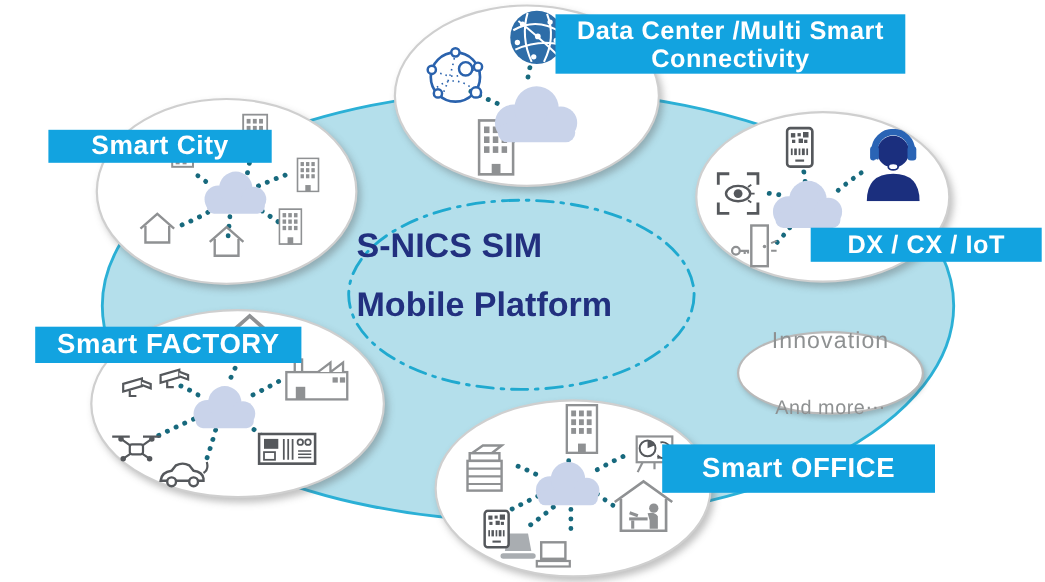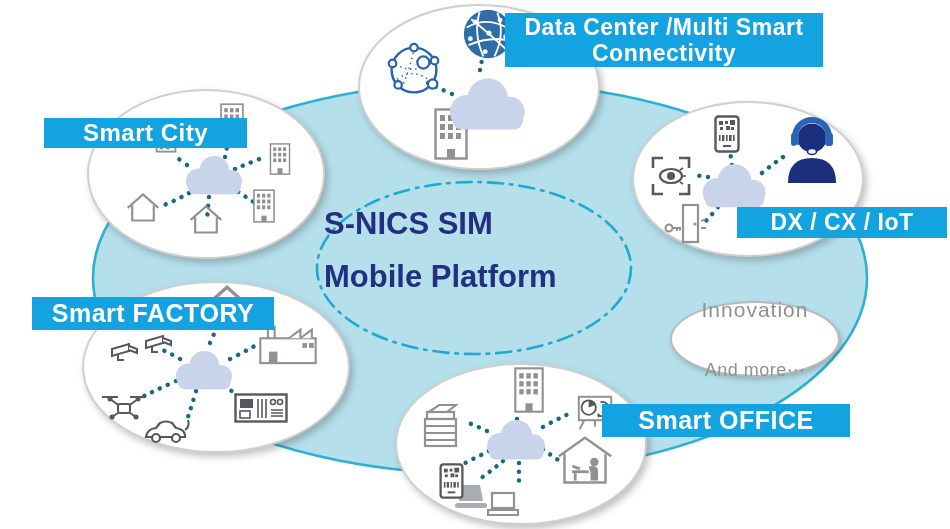--- a/index.html
+++ b/index.html
@@ -12,21 +12,21 @@
   .dots path{fill:none;stroke:#17697d;stroke-width:4.4;stroke-linecap:round;
              stroke-dasharray:0.1 8.6;}
   .bar{position:absolute;background:#12a3e0;color:#fff;font-weight:bold;z-index:5;
        display:flex;align-items:center;justify-content:center;text-align:center;
        letter-spacing:.5px;}
   #bar-smart-city{left:0;top:118;width:203px;height:30px;font-size:24px;top:118px;margin-left:44px;}
   #bar-data-center{left:505px;top:13px;width:318px;height:54px;font-size:23px;
        flex-direction:column;line-height:26px;}
   #bar-dx{left:737px;top:207px;width:210px;height:31px;font-size:23px;}
   #bar-factory{left:3px;top:297px;width:242px;height:33px;font-size:25px;margin-left:29px;}
-  #bar-office{left:602px;top:404px;width:248px;height:33px;font-size:25px;}
+  #bar-office{left:602px;top:404px;width:248px;height:44px;font-size:25px;}
   #platform-text{position:absolute;left:324px;top:206px;width:300px;z-index:4;
        text-align:left;color:#22307f;font-weight:bold;font-size:31px;}
   #platform-text .l1{margin-bottom:17px;}
   #innovation{position:absolute;left:670px;top:301px;width:166px;height:72px;
        background:#fff;border:2px solid #b9b9b9;border-radius:50%;z-index:3;
        box-shadow:2px 3px 5px rgba(80,80,80,.3);display:flex;flex-direction:column;
        align-items:center;justify-content:center;color:#8e9192;gap:32px;}
   #innovation .t1{font-size:21px;letter-spacing:1px;}
   #innovation .t2{font-size:18px;margin-top:5px;letter-spacing:.5px;}
   .hidden-defs{position:absolute;width:0;height:0;overflow:hidden;}

